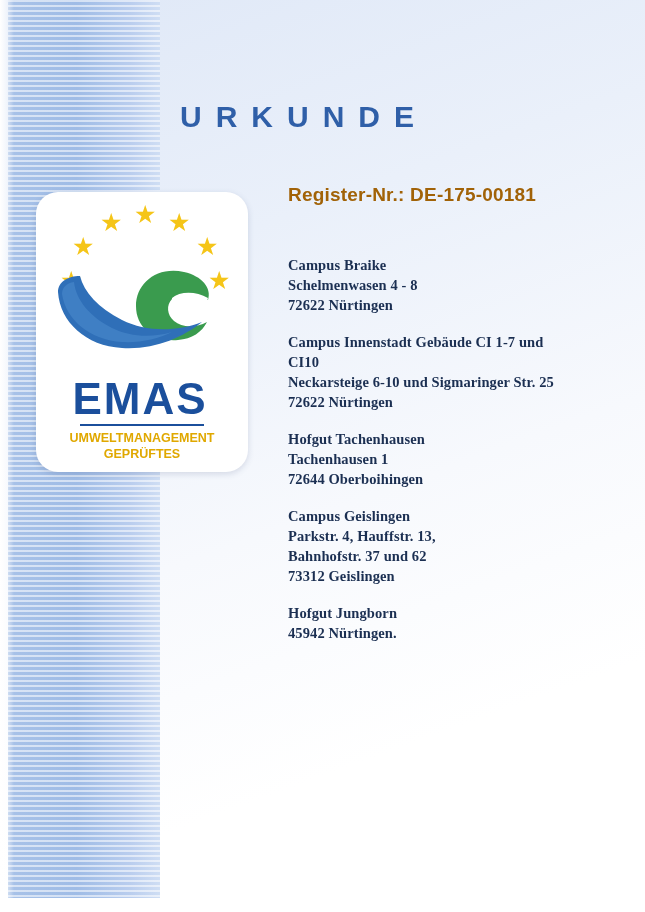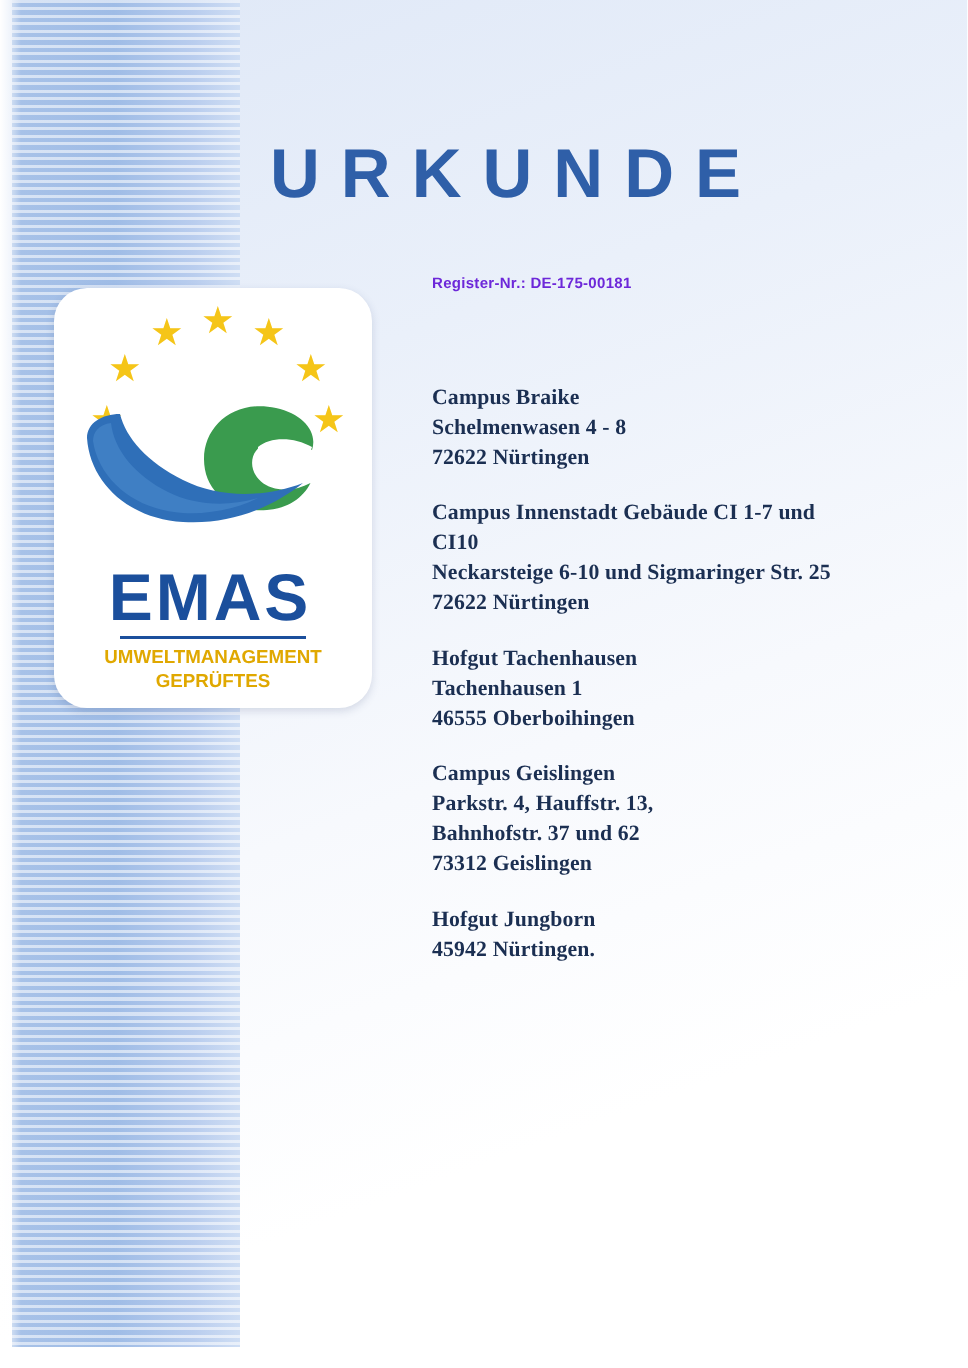--- a/index.html
+++ b/index.html
@@ -51,36 +51,36 @@
     top: 0;
     width: 14px;
     height: 898px;
     background: linear-gradient(to right, #ffffff 0%, rgba(255,255,255,0) 100%);
   }
 
   
   .title {
     position: absolute;
     left: 180px;
-    top: 88px;
-    font-size: 46px;
+    top: 100px;
+    font-size: 30px;
     font-weight: bold;
     letter-spacing: 14px;
     color: #2f5fa8;
     font-family: "Liberation Sans", sans-serif;
   }
 
   
   .register {
     position: absolute;
     left: 288px;
     top: 184px;
-    font-size: 10px;
-    font-weight: bold;
-    color: #6d28d9;
+    font-size: 19px;
+    font-weight: bold;
+    color: #a16207;
     letter-spacing: 0.2px;
   }
 
   
   .addresses {
     position: absolute;
     left: 288px;
     top: 255px;
     width: 330px;
   }
@@ -173,21 +173,21 @@
     </div>
     <div class="addr-block">
       <div class="addr-line">Campus Innenstadt Gebäude CI 1-7 und
 CI10
 Neckarsteige 6-10 und Sigmaringer Str. 25
 72622 Nürtingen</div>
     </div>
     <div class="addr-block">
       <div class="addr-line">Hofgut Tachenhausen
 Tachenhausen 1
-46555 Oberboihingen</div>
+72644 Oberboihingen</div>
     </div>
     <div class="addr-block">
       <div class="addr-line">Campus Geislingen
 Parkstr. 4, Hauffstr. 13,
 Bahnhofstr. 37 und 62
 73312 Geislingen</div>
     </div>
     <div class="addr-block">
       <div class="addr-line">Hofgut Jungborn
 45942 Nürtingen.</div>

